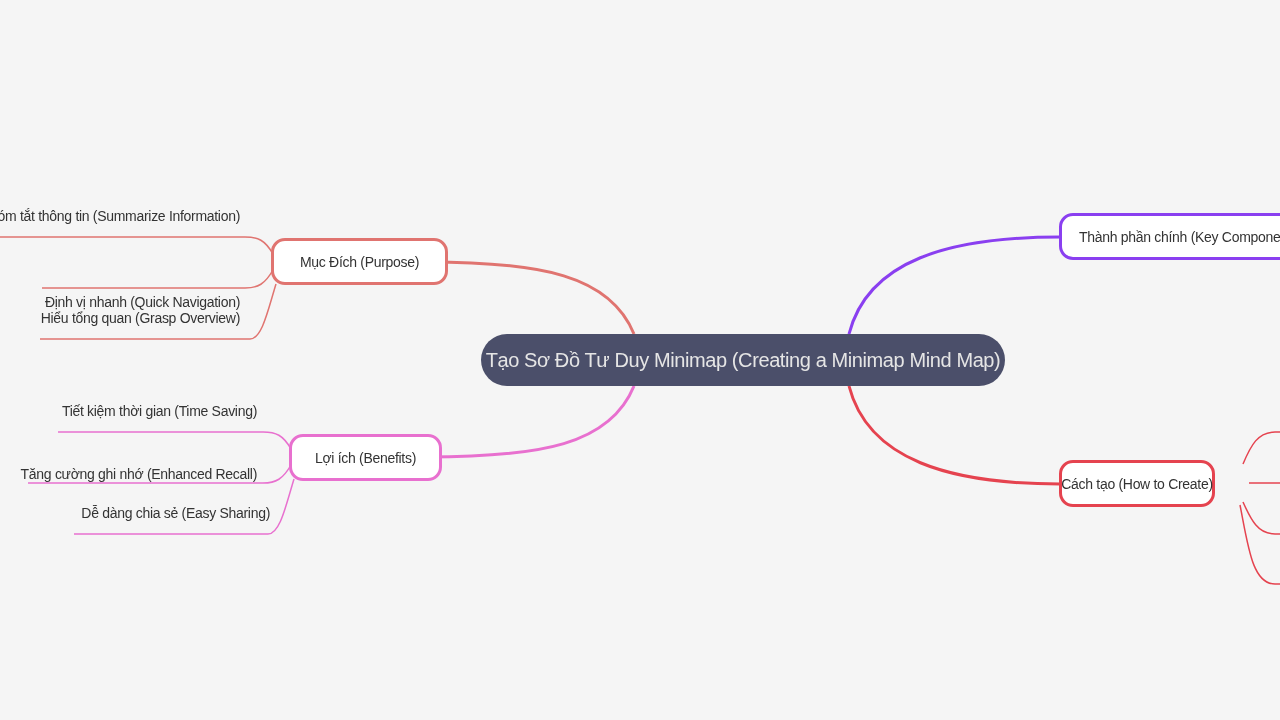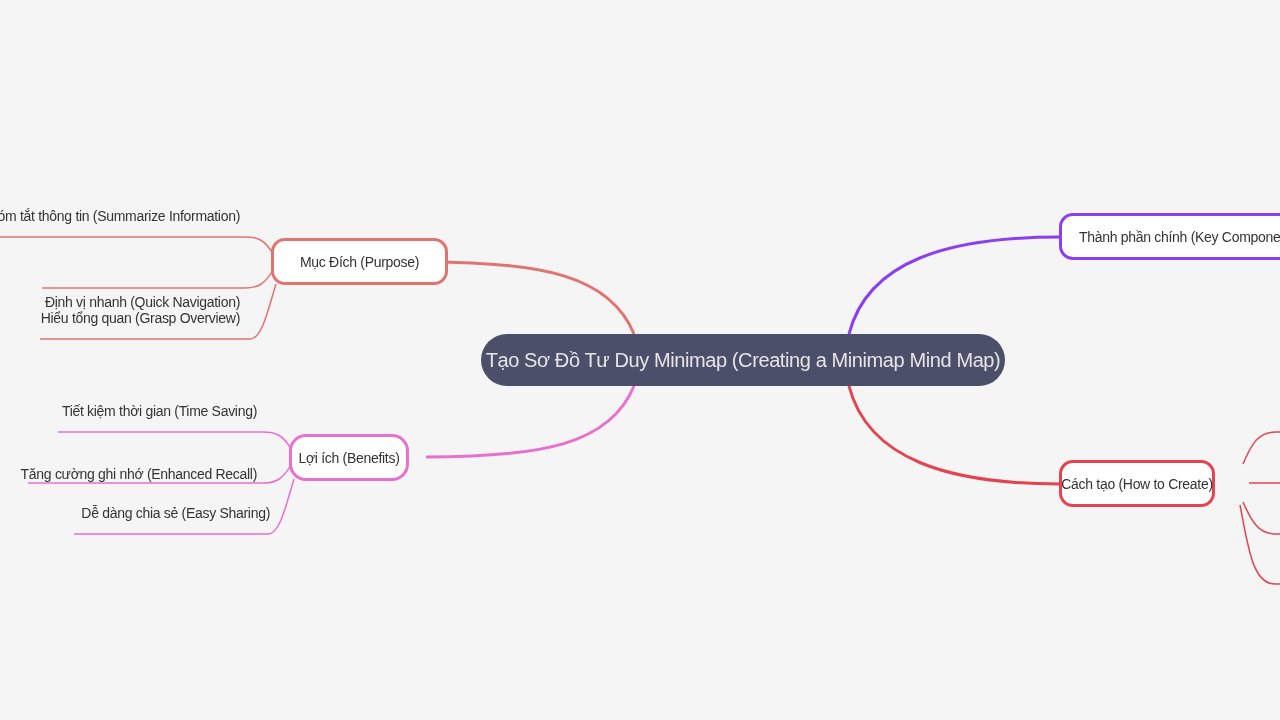--- a/index.html
+++ b/index.html
@@ -65,21 +65,21 @@
 <div class="leaf" style="right:1040px; top:208px;">
   <span>Tóm tắt thông tin (Summarize Information)</span>
 </div>
 <div class="leaf" style="right:1040px; top:259px;margin-top:35px;">
   <span>Định vị nhanh (Quick Navigation)</span>
 </div>
 <div class="leaf" style="right:1040px; top:310px;">
   <span>Hiểu tổng quan (Grasp Overview)</span>
 </div>
 
-<div class="node branch" style="left:289px; top:434px; width:120px; border-color:#e870cf;border-radius:17px;">
+<div class="node branch" style="left:289px; top:434px; width:153px; border-color:#e870cf;">
   <span>Lợi ích (Benefits)</span>
 </div>
 <div class="leaf" style="right:1023px; top:403px;">
   <span>Tiết kiệm thời gian (Time Saving)</span>
 </div>
 <div class="leaf" style="right:1023px; top:454px;margin-top:12px;">
   <span>Tăng cường ghi nhớ (Enhanced Recall)</span>
 </div>
 <div class="leaf" style="right:1010px; top:505px;">
   <span>Dễ dàng chia sẻ (Easy Sharing)</span>

